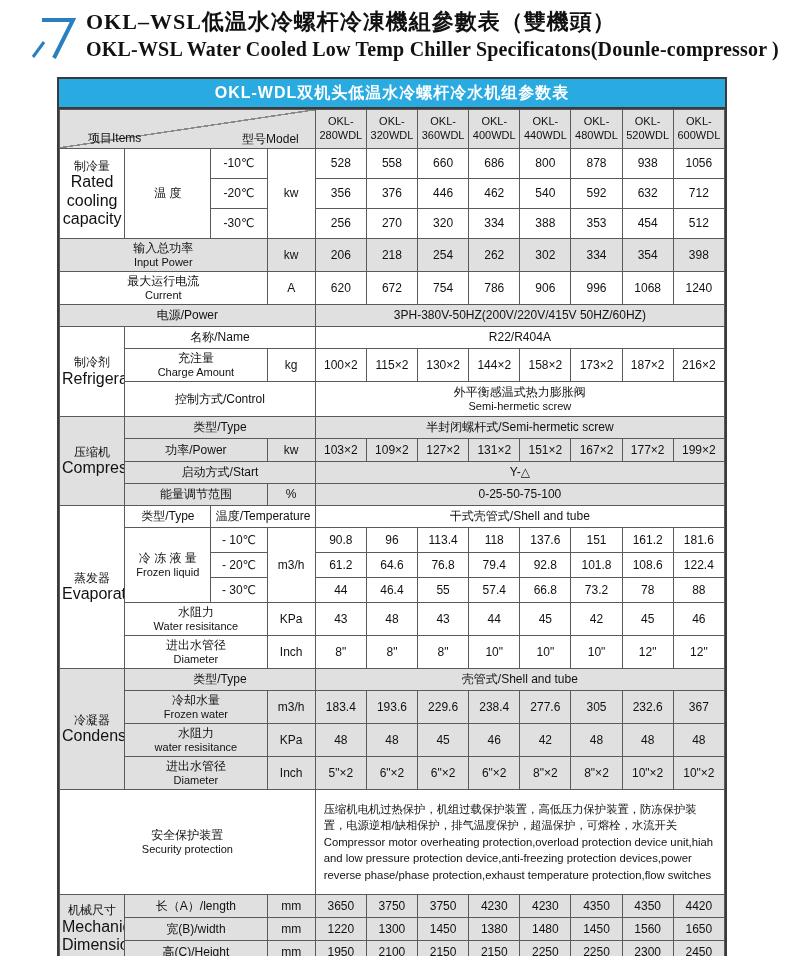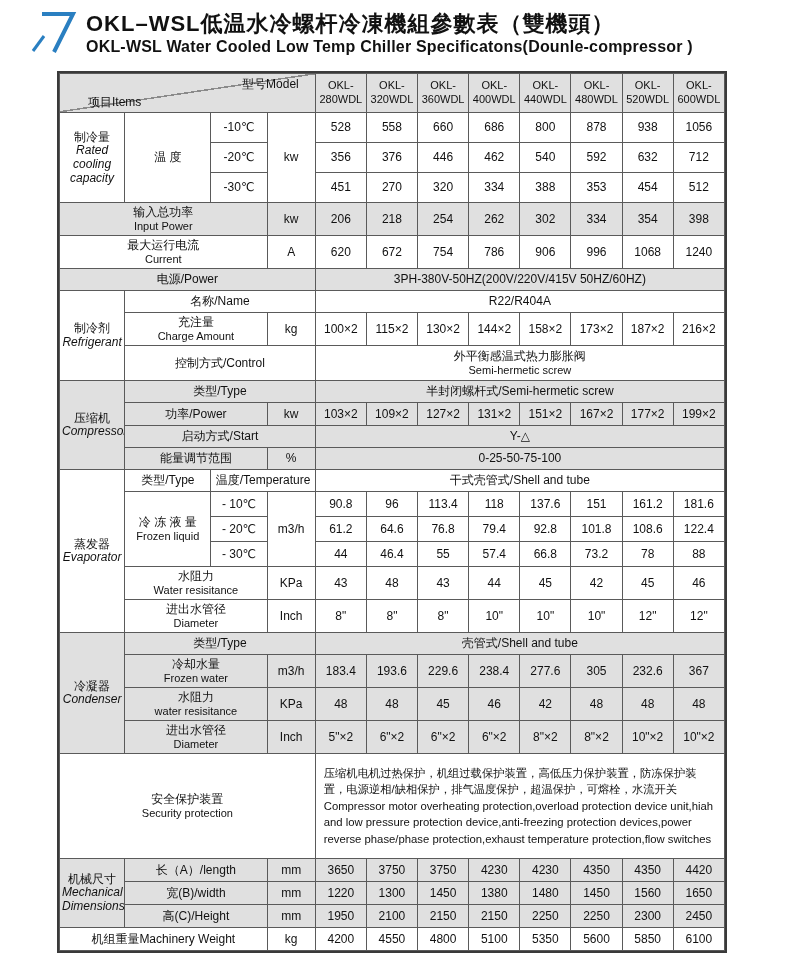--- a/index.html
+++ b/index.html
@@ -1,41 +1,41 @@
 <!DOCTYPE html>
 <html><head>
 <meta charset="utf-8">
 <style>
   html,body{margin:0;padding:0;background:#fff;}
   body{width:790px;height:956px;font-family:"Liberation Sans","DejaVu Sans",sans-serif;color:#111;-webkit-font-smoothing:antialiased;}
   .page{position:relative;width:790px;height:956px;overflow:hidden;}
 
   
-  .hdr{display:flex;align-items:flex-end;padding:0 0 0 30px;}
+  .hdr{display:flex;align-items:center;padding:6px 0 0 30px;font-family:Liberation Serif, serif;}
   .hdr .arrow{width:50px;height:54px;flex:0 0 auto;margin-top:4px;}
   .titles{margin-left:6px;}
   .title-cn{font-size:22px;font-weight:bold;letter-spacing:1px;line-height:1.25;}
-  .title-en{font-size:16px;font-weight:600;letter-spacing:.2px;line-height:1.3;}
+  .title-en{font-size:20px;font-weight:600;letter-spacing:.2px;line-height:1.3;}
 
   
   .tablewrap{margin:13px 0 0 57px;width:666px;border:2px solid #3a3a3a;}
   .caption{background:#29abe2;color:#fff;font-size:16px;font-weight:bold;text-align:center;padding:4px 0 3px;border-bottom:2px solid #3a3a3a;letter-spacing:1px;}
   table{border-collapse:collapse;width:100%;table-layout:fixed;}
   td{border:1px solid #5a5a5a;font-size:12px;text-align:center;vertical-align:middle;padding:1px 2px;line-height:1.2;overflow:hidden;}
   tr.g td{background:#e0e0e0;}
   tr.w td{background:#ffffff;}
   .h19 td{height:19px;} .h20 td{height:20px;} .h22 td{height:22px;text-align:center;}
   .h27 td{height:27px;} .h30 td{height:30px;} .h32 td{height:32px;}
   .two .cn{display:block;} .two .en{display:block;font-size:11px;}
-  .seclabel .cn{display:block;} .seclabel .en{display:block;font-size:12px;line-height:1.15;font-style:italic;}
+  .seclabel .cn{display:block;} .seclabel .en{display:block;font-size:16px;line-height:1.15;}
   .model-cell{font-size:11px;line-height:1.25;overflow-wrap:break-word;}
   .corner{position:relative;height:38px;padding:0;}
   .diag{position:absolute;inset:0;background:linear-gradient(to bottom right,transparent calc(50% - 1px),#8a8a8a calc(50% - 1px),#8a8a8a calc(50% + 0.5px),transparent calc(50% + 0.5px));}
   .corner .items{position:absolute;left:4px;bottom:3px;font-size:12px;margin-left:24px;}
-  .corner .model{position:absolute;right:16px;top:3px;font-size:12px;}
+  .corner .model{position:absolute;right:16px;top:22px;font-size:12px;}
   .security-text{text-align:left;padding:11px 8px;font-size:11.3px;line-height:1.45;}
   .security-text .en{font-size:11.3px;}
   .sec-cell{height:84px;}
 </style>
 </head>
 <body>
 
 <div class="page">
 
   <div class="hdr">
@@ -43,20 +43,21 @@
       <path d="M12 10 H43 L24 48" fill="none" stroke="#2a7fc1" stroke-width="4"></path>
       <path d="M3 47 L14 32" fill="none" stroke="#2a7fc1" stroke-width="3"></path>
     </svg>
     <div class="titles">
       <div class="title-cn">OKL–WSL低温水冷螺杆冷凍機組參數表（雙機頭）</div>
       <div class="title-en">OKL-WSL Water Cooled Low Temp Chiller Specificatons(Dounle-compressor )</div>
     </div>
   </div>
 
   <div class="tablewrap">
+    <div class="caption">OKL-WDL双机头低温水冷螺杆冷水机组参数表</div>
     <table>
       <colgroup>
         <col style="width:65px">
           <col style="width:86px">
           <col style="width:56px">
           <col style="width:48px">
         <col style="width:51px">
           <col style="width:51px">
           <col style="width:51px">
           <col style="width:51px">
@@ -106,21 +107,21 @@
             <td>376</td>
             <td>446</td>
             <td>462</td>
             <td>540</td>
             <td>592</td>
             <td>632</td>
             <td>712</td>
           </tr>
       <tr class="w h27">
         <td>-30℃</td>
-      <td>451</td>
+      <td>256</td>
             <td>270</td>
             <td>320</td>
             <td>334</td>
             <td>388</td>
             <td>353</td>
             <td>454</td>
             <td>512</td>
           </tr>
 
       <tr class="g h30">

